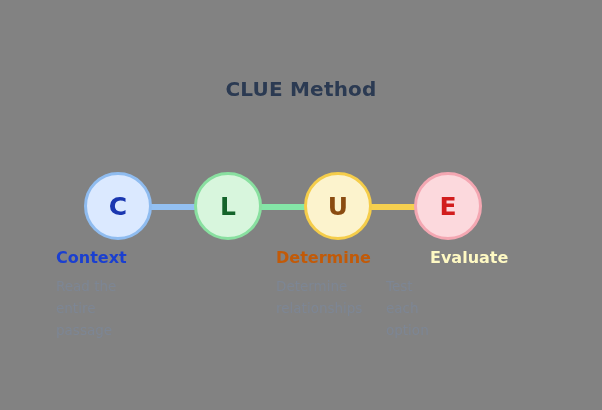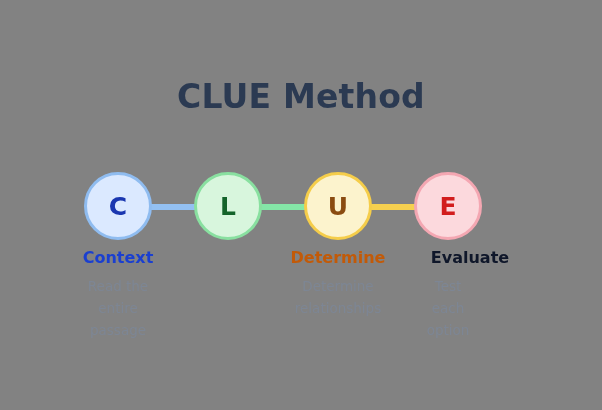--- a/index.html
+++ b/index.html
@@ -21,21 +21,21 @@
     width: 602px;
     height: 410px;
   }
 
   #title {
     position: absolute;
     left: 0;
     top: 77px;
     width: 602px;
     text-align: center;
-    font-size: 33px;
+    font-size: 20px;
     font-weight: bold;
     color: #2b3a52;
     letter-spacing: 0.2px;
     white-space: nowrap;
   }
 
   
   #chain {
     position: absolute;
     left: 84px;
@@ -69,21 +69,20 @@
     font-size: 25px;
     font-weight: bold;
     line-height: 1;
   }
 
   
   .step-text {
     position: absolute;
     top: 248px;
     width: 124px;
-    text-align: center;
   }
 
   .step-label {
     font-size: 16px;
     font-weight: bold;
     line-height: 1.2;
     white-space: nowrap;
   }
 
   .step-desc {
@@ -132,21 +131,21 @@
       </div>
   </div>
   <div class="step-text" style="left:276px;">
     <div class="step-label" style="color: rgb(194, 90, 8);">Determine</div>
     <div class="step-desc" style="color: rgb(125, 134, 148);">
         <div>Determine</div>
         <div>relationships</div>
       </div>
   </div>
   <div class="step-text" style="left:386px;">
-    <div class="step-label" style="color: #0f172a; padding-left: 44px;">Evaluate</div>
+    <div class="step-label" style="color: #fef9c3; padding-left: 44px;">Evaluate</div>
     <div class="step-desc" style="color: rgb(125, 134, 148);">
         <div>Test</div>
         <div>each</div>
         <div>option</div>
       </div>
   </div>
 
 </div>
 
 </body></html>

